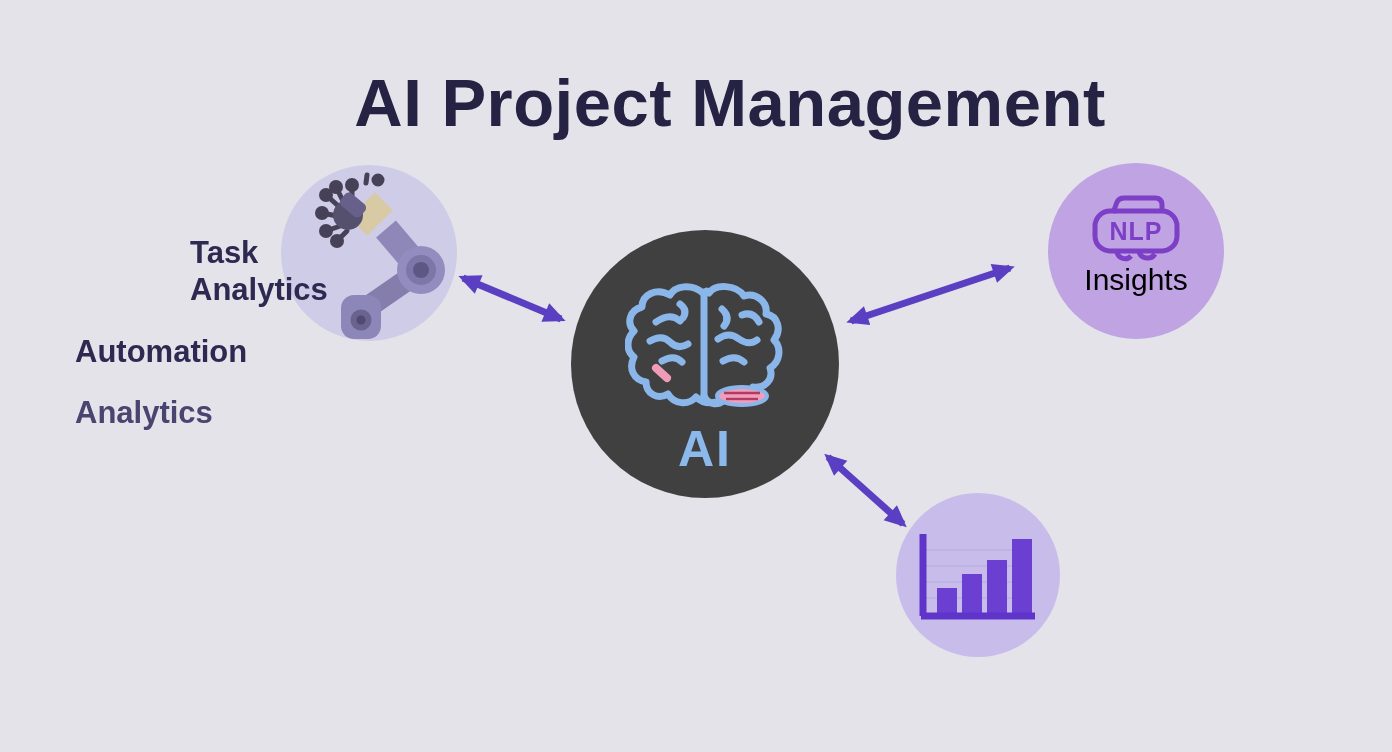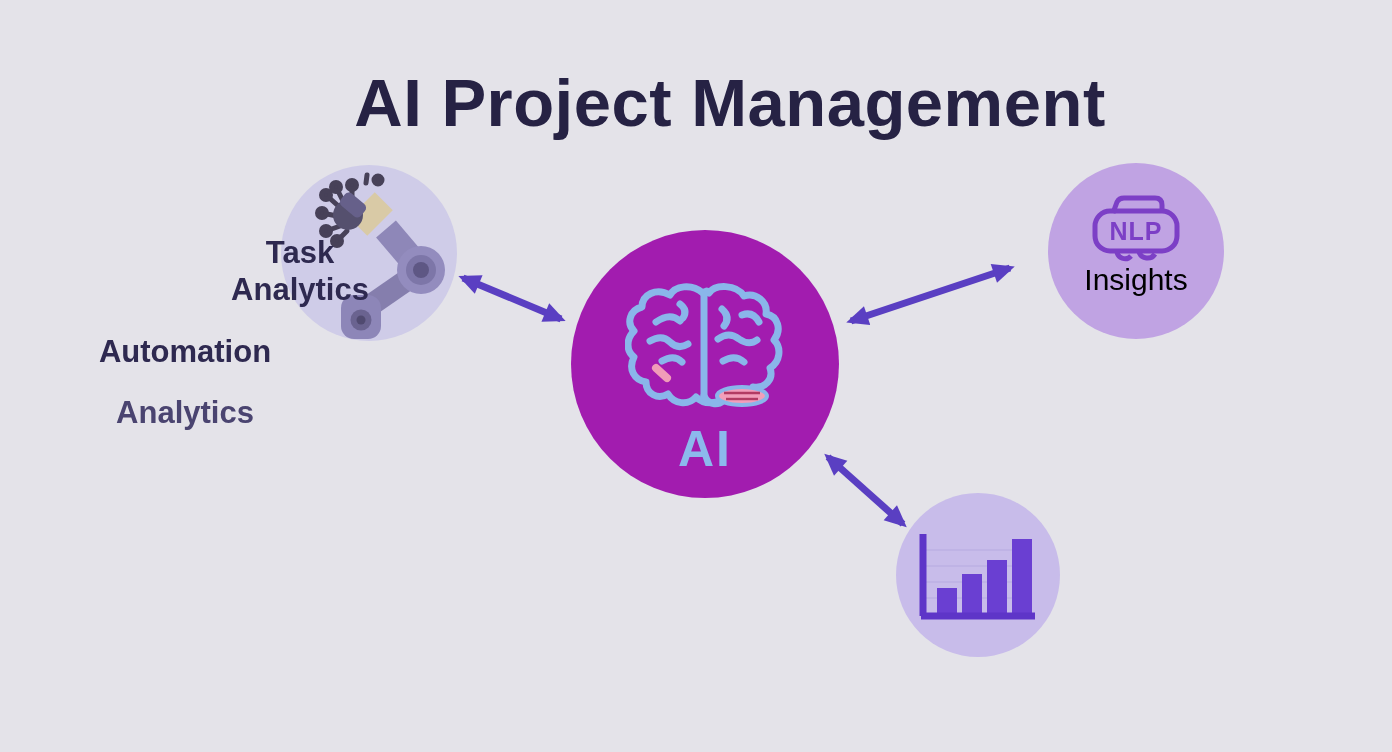--- a/index.html
+++ b/index.html
@@ -9,32 +9,32 @@
     font-family:"Liberation Sans", sans-serif;
   }
   .title {
     position:absolute; top:64px; left:16px; width:100%;
     text-align:center; font-size:67px; font-weight:bold;
     color:#262244; letter-spacing:0.5px;padding-left:18px;
   }
   .circle { position:absolute; border-radius:50%; }
   .circle-center {
     left:571px; top:230px; width:268px; height:268px;
-    background:#a21caf; display:flex; flex-direction:column; align-items:center;
+    background:#404040; display:flex; flex-direction:column; align-items:center;
   }
   .center-label {
     margin-top:6px; font-size:50px; font-weight:bold; color:#8cb9ec; letter-spacing:2px;
   }
   .circle-task { left:281px; top:165px; width:176px; height:176px; background:#cfcce8; }
   .circle-nlp  { left:1048px; top:163px; width:176px; height:176px; background:#c0a3e3;
                  display:flex; flex-direction:column; align-items:center; }
   .circle-chart{ left:896px; top:493px; width:164px; height:164px; background:#c8bcea;
                  display:flex; align-items:center; justify-content:center; }
   .node-label {
-    position:absolute; text-align:center; font-weight:bold;
+    position:absolute; font-weight:bold;
     font-size:31px; line-height:37px; color:#2e2950; z-index:5;
   }
   .label-task { left:190px; top:234px; width:220px; }
   .label-pred { left:75px; top:333px; width:220px; }
   .label-pred .line2 { color:#4a4470;margin-top:24px; }
   .insights-label {
     margin-top:-4px; font-size:30px; font-weight:normal; color:#000000; z-index:5;
   }
   .arrow-layer { position:absolute; left:0; top:0; width:1392px; height:752px; }
   svg { display:block; }

